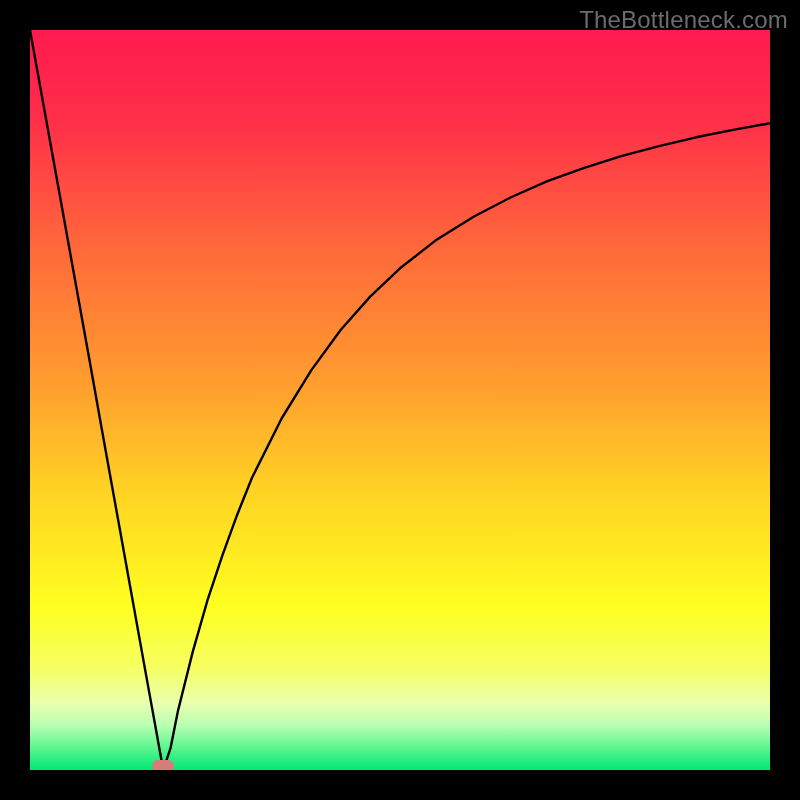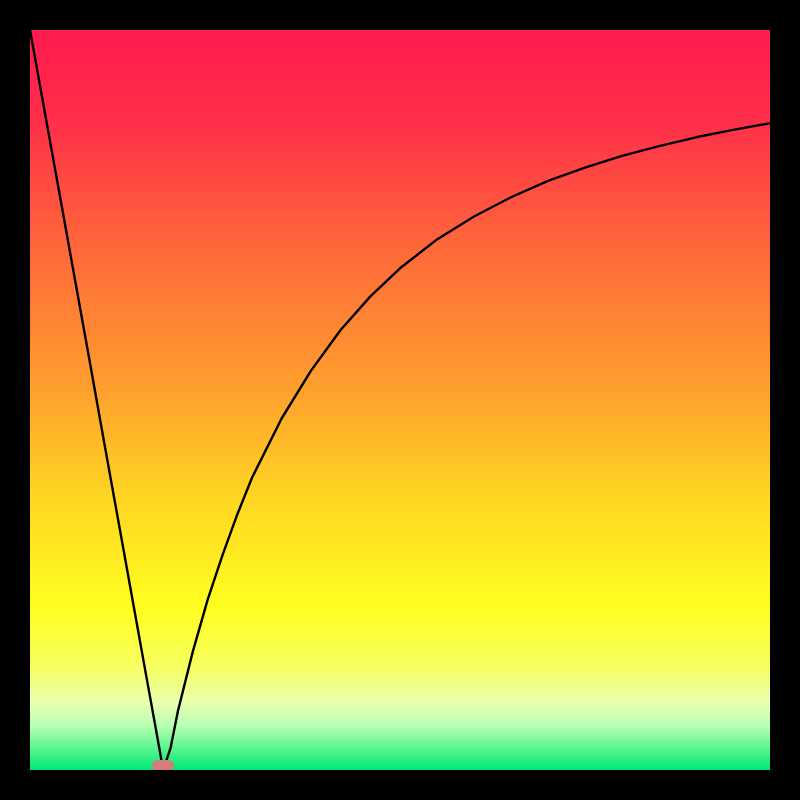--- a/index.html
+++ b/index.html
@@ -75,13 +75,14 @@
       <rect x="0" y="0" width="740" height="740" fill="url(#bg)"></rect>
     </svg>
 
     <svg class="curve" viewBox="0 0 740 740" preserveAspectRatio="none">
       <path id="curve-path" d="M0.00 0.00 L14.80 82.14 L29.60 164.28 L44.40 246.42 L59.20 328.56 L74.00 411.44 L88.80 493.58 L103.60 575.72 L118.40 657.86 L125.80 698.56 L133.20 740.00 L140.60 717.80 L148.00 680.80 L162.80 621.60 L177.60 569.80 L192.40 525.40 L207.20 484.70 L222.00 447.70 L251.60 388.50 L281.20 340.40 L310.80 299.70 L340.40 266.40 L370.00 238.28 L407.00 209.42 L444.00 186.48 L481.00 167.24 L518.00 150.96 L555.00 137.64 L592.00 125.80 L629.00 116.18 L666.00 107.30 L703.00 99.90 L740.00 93.24" fill="none" stroke="#000" stroke-width="2.4" stroke-linejoin="round"></path>
     </svg>
 
     <div class="marker" id="min-marker" style="left: 133.2px; top: 736px;"></div>
   </div>
 
+  <div class="watermark">TheBottleneck.com</div>
 </div>
 
 </body></html>

